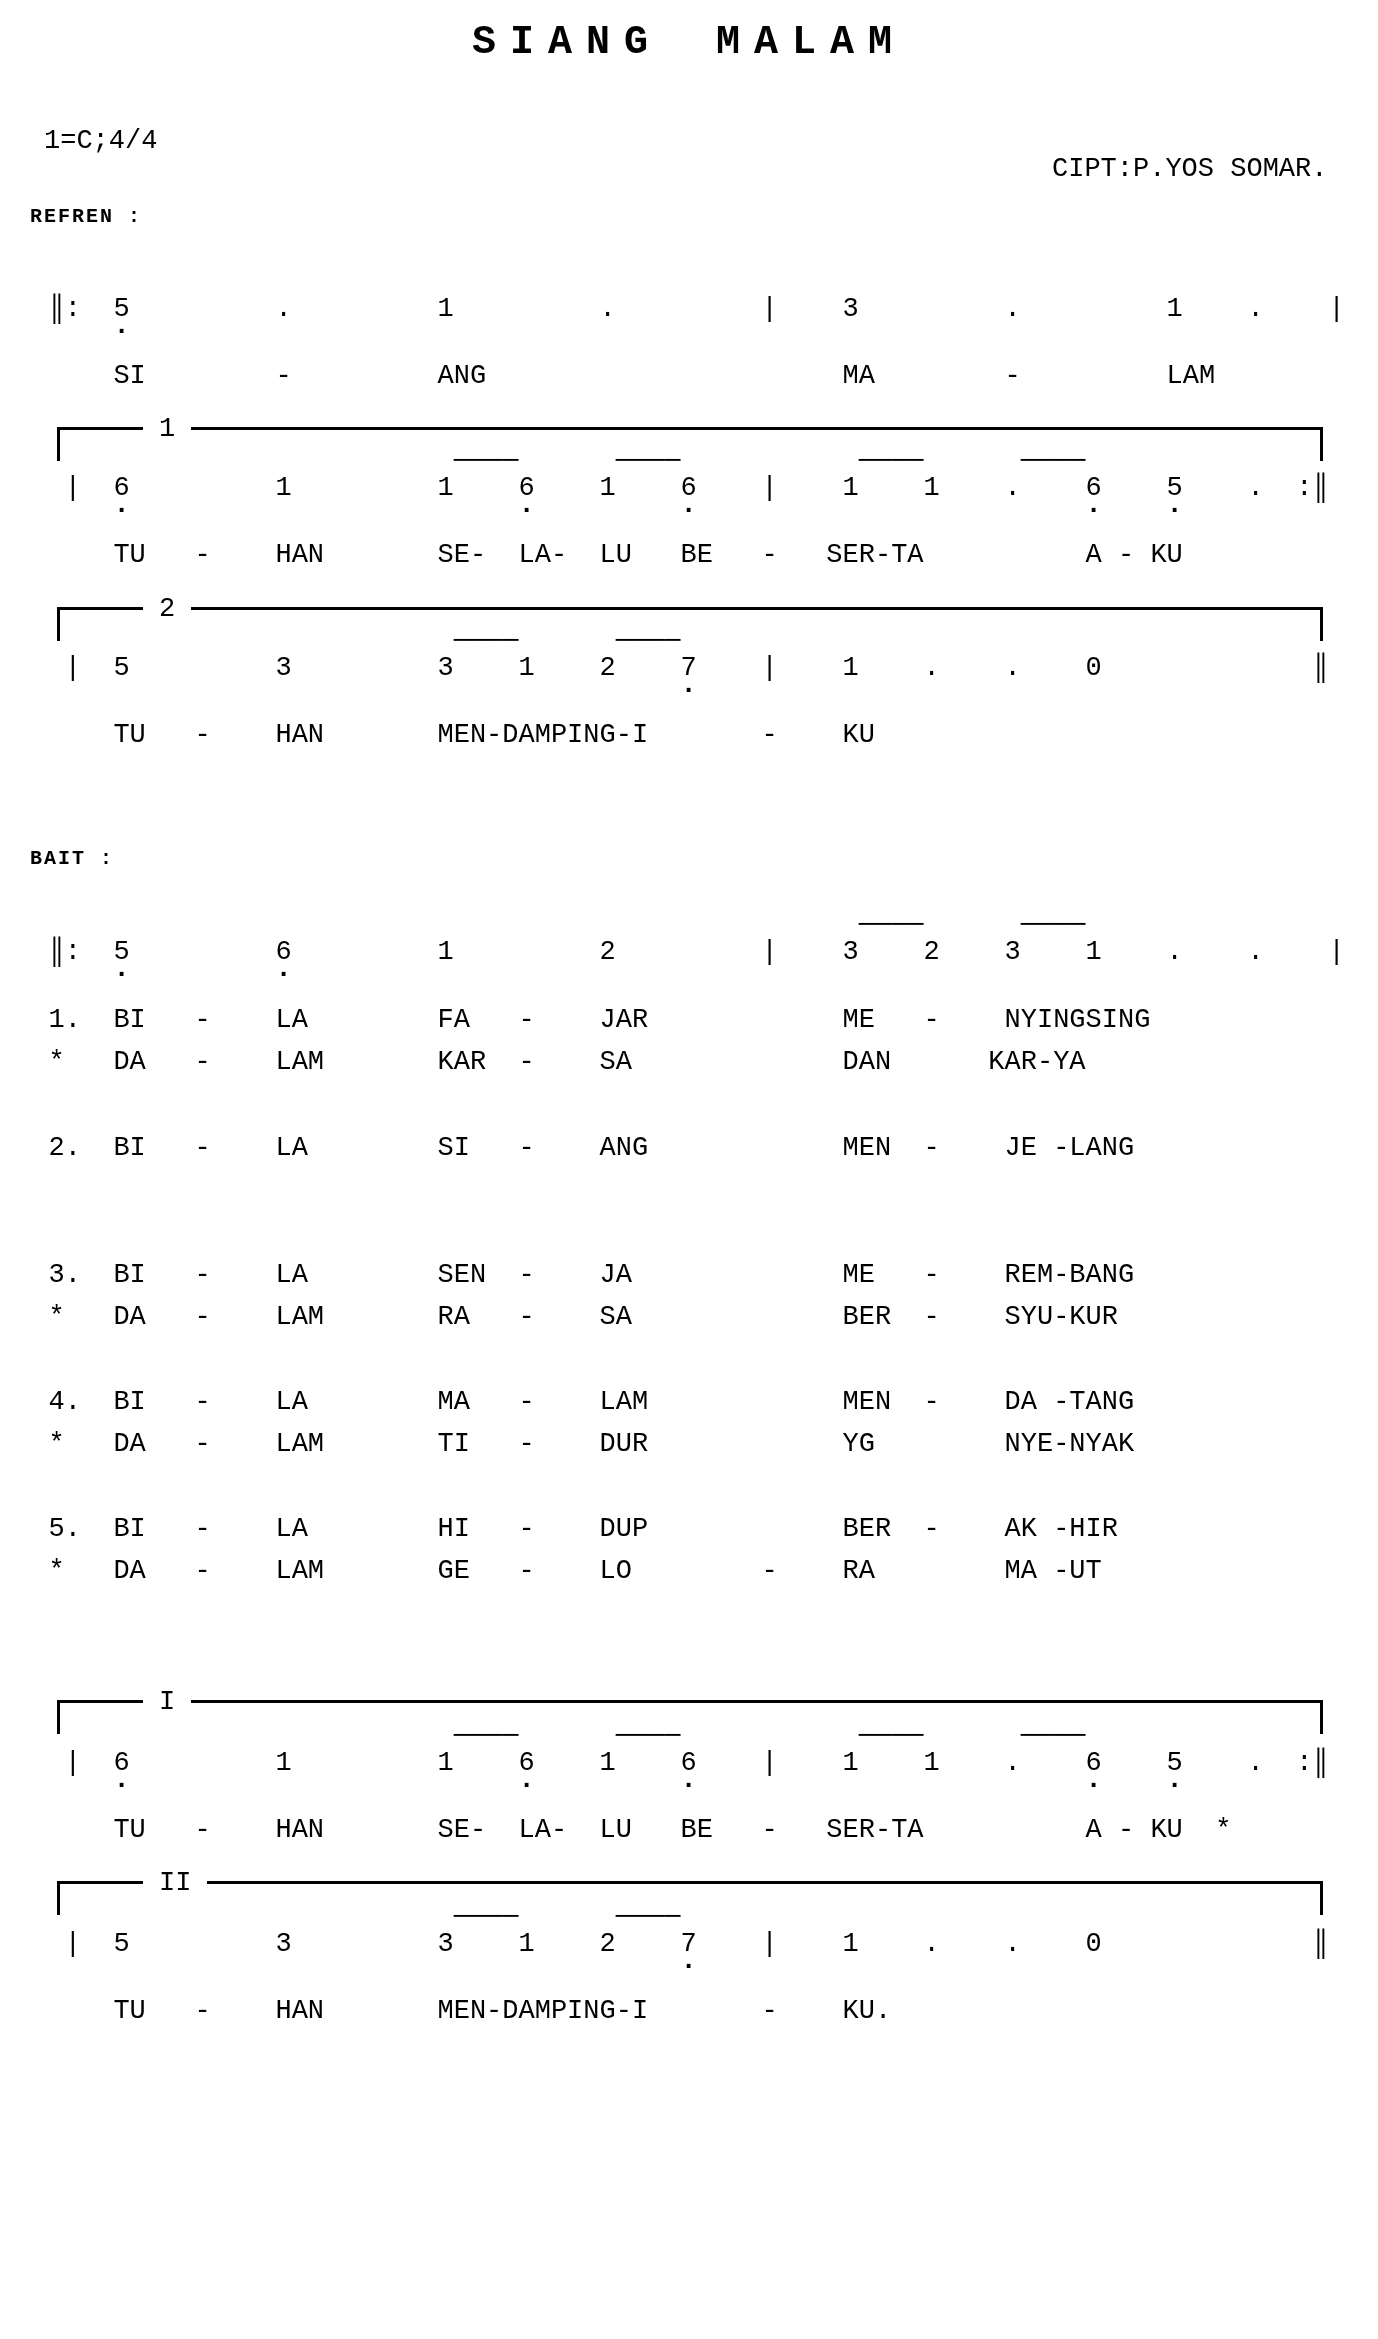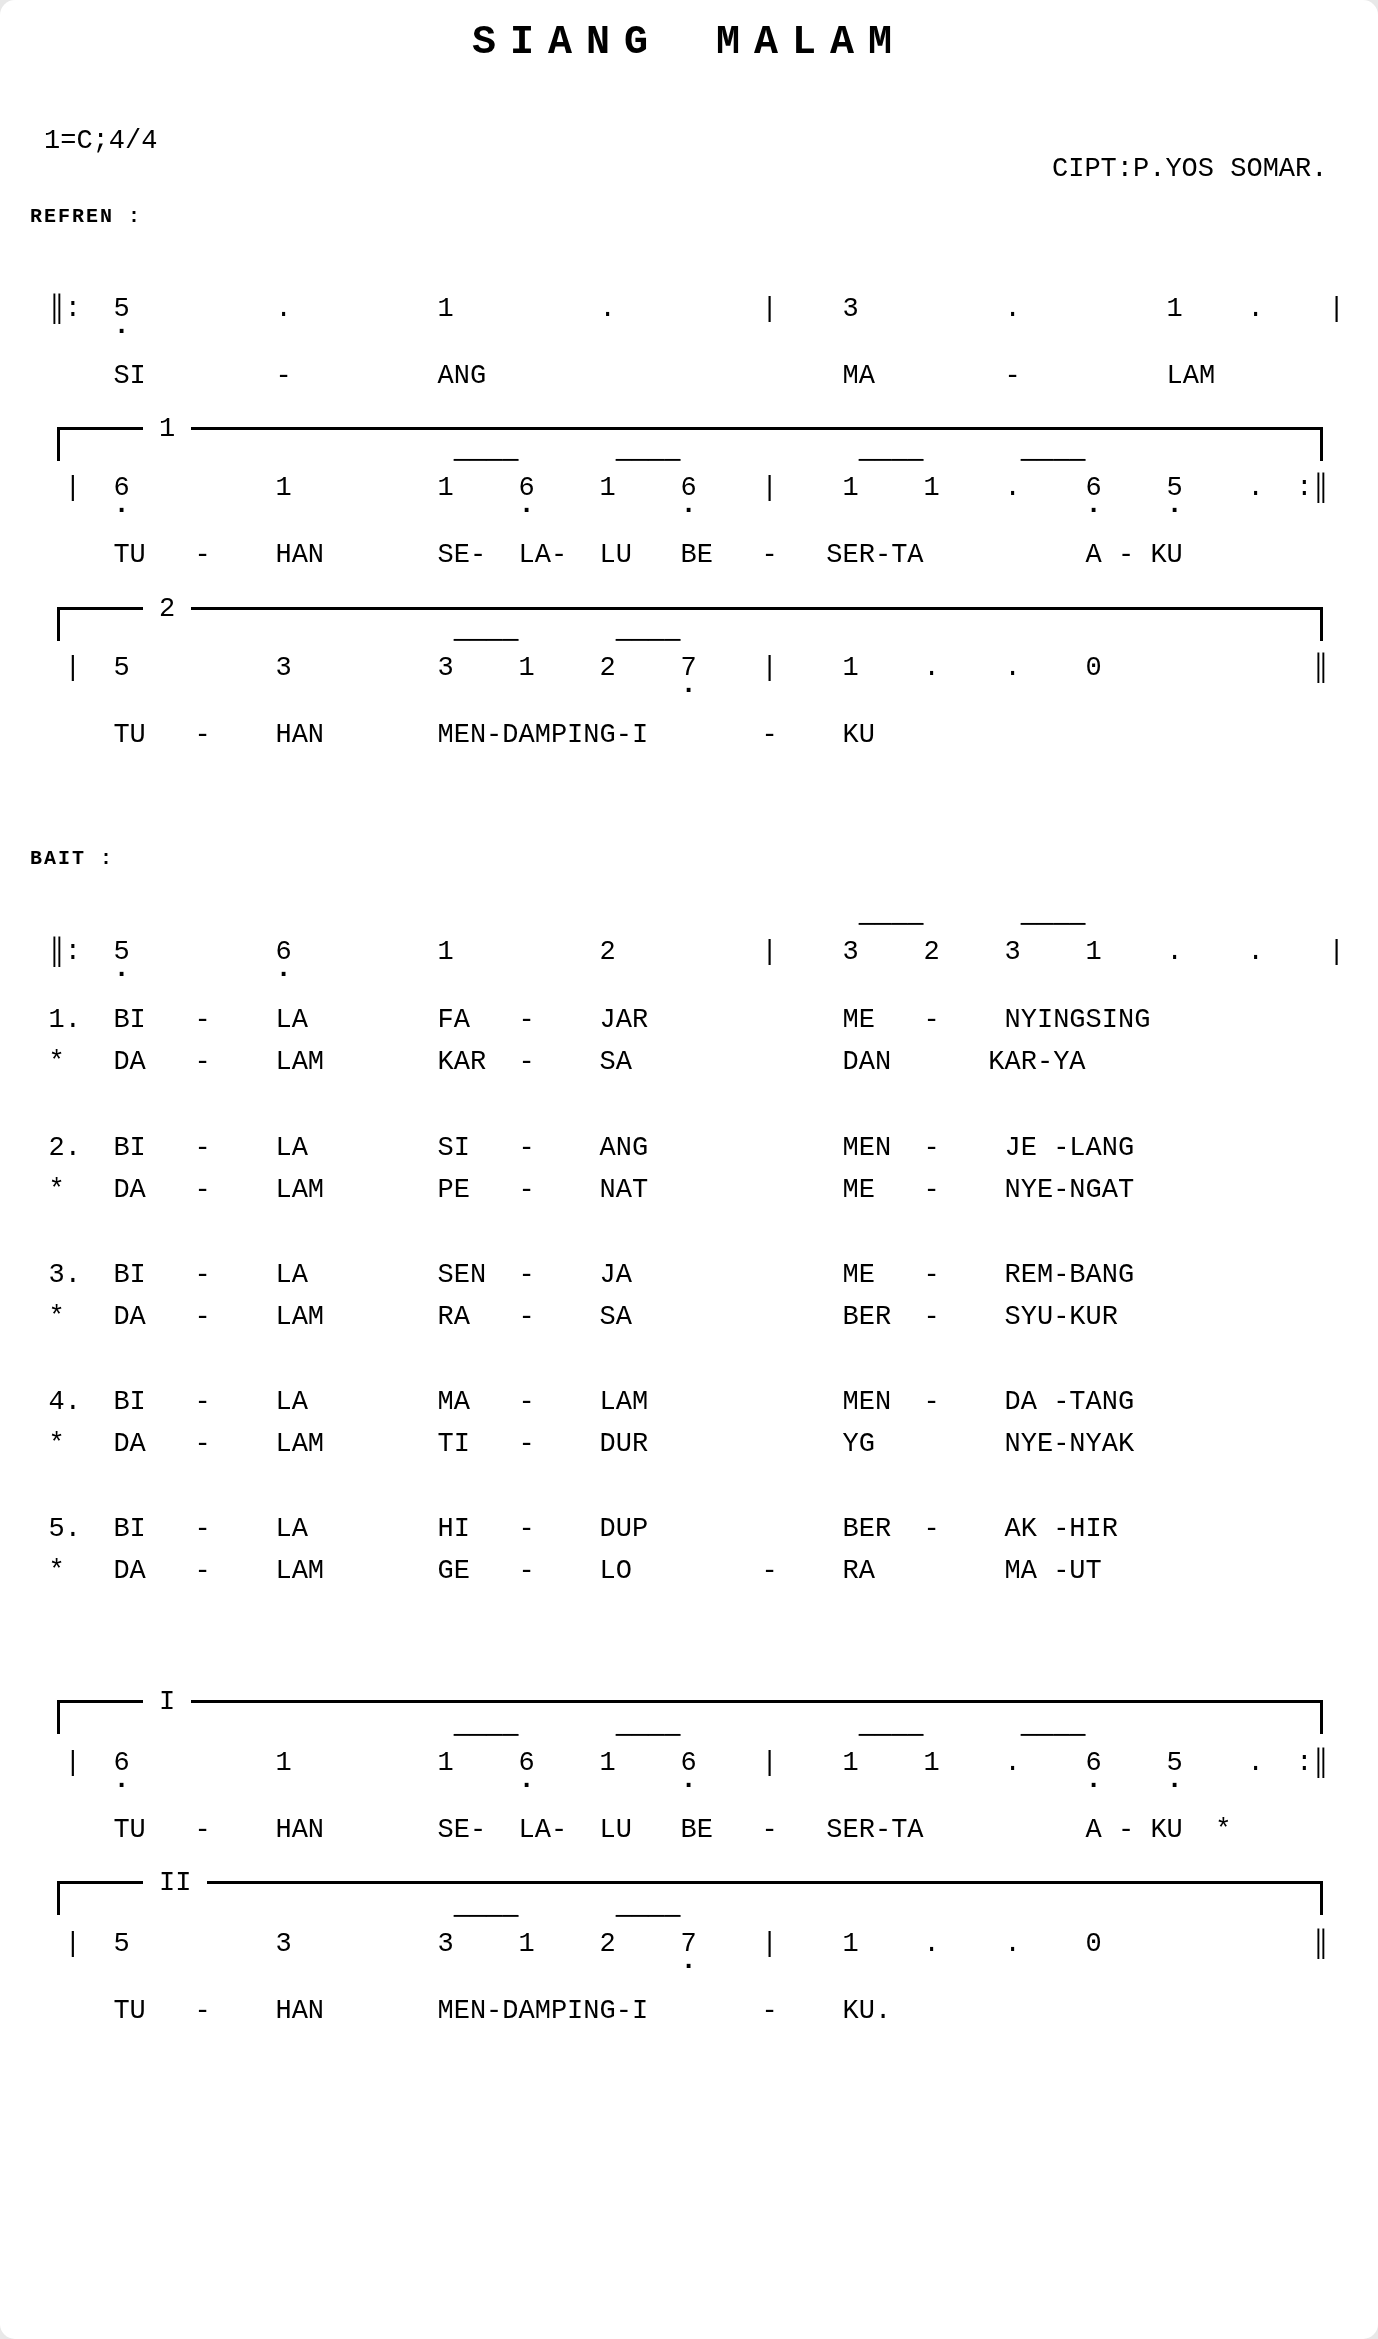--- a/index.html
+++ b/index.html
@@ -4,21 +4,20 @@
 <style>
   html, body { margin: 0; padding: 0; background: #e8e8e8; }
   .page {
     position: relative;
     width: 1378px;
     height: 2339px;
     background: #ffffff;
     color: #000;
     overflow: hidden;
     font-family: "Liberation Mono", "DejaVu Sans Mono", monospace;
-    border-radius: 15px;
   }
   pre {
     margin: 0;
     white-space: pre;
     font-family: "Liberation Mono", "DejaVu Sans Mono", monospace;
     font-size: 27px;
     color: #000;
   }
   .title {
     position: absolute;
@@ -132,21 +131,20 @@
     <pre class="row-notes">   ║:  5         6         1         2         |    3    2    3    1    .    .    |</pre>
     <pre class="row-octdots">       .         .</pre>
   </div>
 
   <div class="verse-pair" style="top:985px">
     <pre class="row-lyrics line1">   1.  BI   -    LA        FA   -    JAR            ME   -    NYINGSING</pre>
     <pre class="row-lyrics line2">   *   DA   -    LAM       KAR  -    SA             DAN      KAR-YA</pre>
   </div>
   <div class="verse-pair" style="top:1113px">
     <pre class="row-lyrics line1">   2.  BI   -    LA        SI   -    ANG            MEN  -    JE -LANG</pre>
-    <pre class="row-lyrics line2">   *   DA   -    LAM       PE   -    NAT            ME   -    NYE-NGAT</pre>
   </div>
   <div class="verse-pair" style="top:1240px">
     <pre class="row-lyrics line1">   3.  BI   -    LA        SEN  -    JA             ME   -    REM-BANG</pre>
     <pre class="row-lyrics line2">   *   DA   -    LAM       RA   -    SA             BER  -    SYU-KUR</pre>
   </div>
   <div class="verse-pair" style="top:1367px">
     <pre class="row-lyrics line1">   4.  BI   -    LA        MA   -    LAM            MEN  -    DA -TANG</pre>
     <pre class="row-lyrics line2">   *   DA   -    LAM       TI   -    DUR            YG        NYE-NYAK</pre>
   </div>
   <div class="verse-pair" style="top:1494px">

